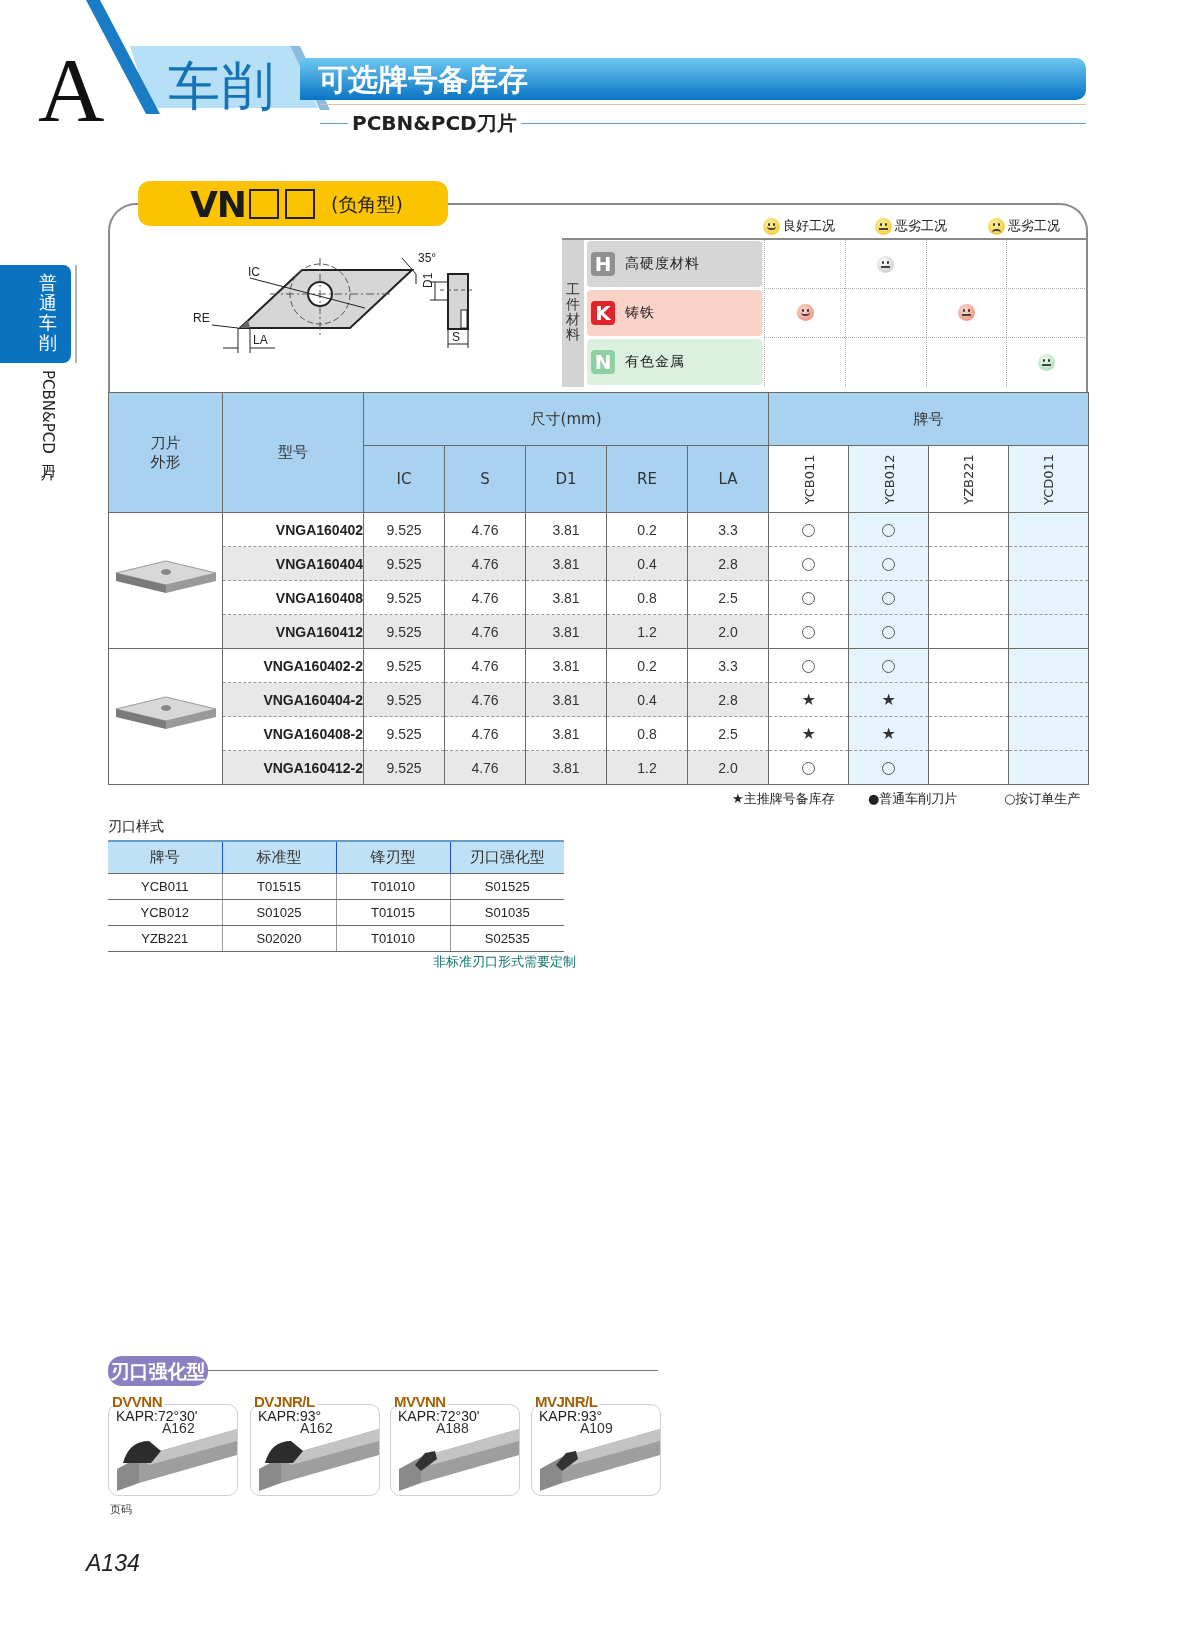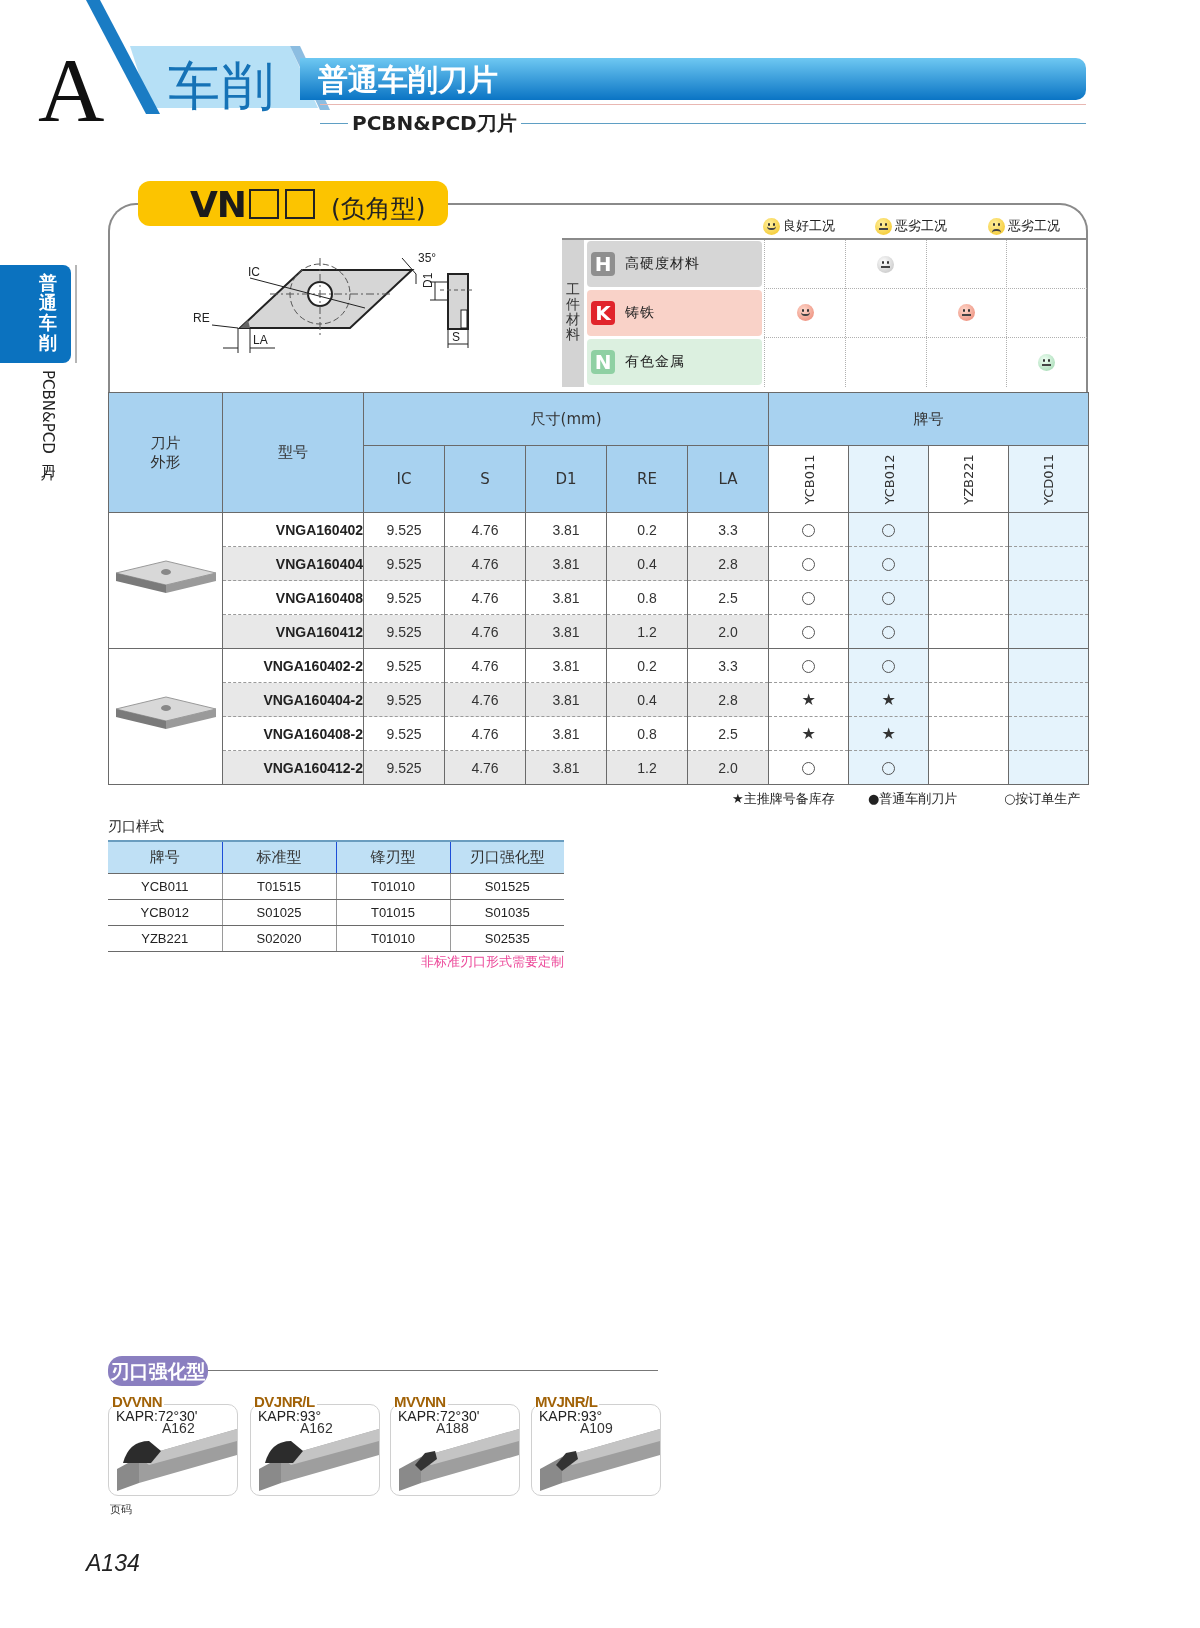--- a/index.html
+++ b/index.html
@@ -12,31 +12,31 @@
   .hdr-cat { position: absolute; left: 168px; top: 52px; font-size: 52px; color: #1572b6; font-family: "DejaVu Sans", sans-serif; letter-spacing: 2px; }
   .hdr-bar { position: absolute; left: 300px; top: 58px; width: 786px; height: 42px; border-radius: 0 10px 10px 0;
              background: linear-gradient(#6ec8f2, #0a74c4); }
   .hdr-title { position: absolute; left: 318px; top: 60px; font-size: 30px; font-weight: bold; color: #fff; font-family: "DejaVu Sans", sans-serif; }
   .hdr-line-red { position: absolute; left: 320px; top: 104px; width: 766px; height: 1px; background: #e8b7b2; }
   .hdr-sub { position: absolute; left: 348px; top: 110px; font-size: 20px; font-weight: bold; color: #222; background: #fff; padding: 0 4px; font-family: "DejaVu Sans", sans-serif; }
   .hdr-line-blue { position: absolute; left: 320px; top: 123px; width: 766px; height: 1px; background: #5f9fc4; }
 
   
   .side-tab { position: absolute; left: 0; top: 265px; width: 71px; height: 98px; background: #0b72bf; border-radius: 0 8px 8px 0; }
-  .side-tab-text { position: absolute; left: 38px; top: 273px; width: 20px; font-size: 18px; font-weight: bold; color: #fff; line-height: 20px; font-family: "DejaVu Sans", sans-serif; text-align: center; }
+  .side-tab-text { position: absolute; left: 38px; top: 273px; width: 20px; font-size: 18px; font-weight: normal; color: #fff; line-height: 20px; font-family: "DejaVu Sans", sans-serif; text-align: center; }
   .side-bar { position: absolute; left: 75px; top: 265px; width: 2px; height: 98px; background: #b5b5b5; }
   .side-sub { position: absolute; left: 38px; top: 370px; writing-mode: vertical-rl; font-size: 15px; color: #222; font-family: "DejaVu Sans", sans-serif; }
 
   
   .frame { position: absolute; left: 108px; top: 203px; width: 980px; height: 190px;
            border: 2px solid #8a8a8a; border-bottom: none; border-radius: 28px 28px 0 0; }
   .badge { position: absolute; left: 138px; top: 181px; width: 310px; height: 45px; background: #fcc400; border-radius: 12px; }
   .badge-vn { position: absolute; left: 190px; top: 184px; font-size: 36px; font-weight: bold; color: #1b1b1b; font-family: "DejaVu Sans", sans-serif; letter-spacing: -1px; }
   .badge-box { position: absolute; top: 189px; width: 30px; height: 30px; border: 2px solid #222; }
-  .badge-type { position: absolute; left: 331px; top: 192px; font-size: 25px; color: #222; font-family: "DejaVu Sans", sans-serif; }
+  .badge-type { position: absolute; left: 331px; top: 192px; font-size: 19px; color: #222; font-family: "DejaVu Sans", sans-serif; }
 
   .drawing { position: absolute; left: 190px; top: 248px; width: 300px; height: 120px; }
 
   
   .cond-legend { position: absolute; top: 217px; font-size: 13px; color: #222; font-family: "DejaVu Sans", sans-serif; display: flex; align-items: center; }
   .face { display: inline-block; width: 17px; height: 17px; border-radius: 50%; position: relative; margin-right: 3px; }
   .face::before, .face::after { content: ""; position: absolute; top: 5px; width: 2px; height: 3px; background: #333; border-radius: 1px; }
   .face::before { left: 5px; } .face::after { right: 5px; }
   .face .m { position: absolute; left: 4px; top: 10px; width: 9px; height: 2px; background: #444; }
   .face.smile .m { height: 4px; background: transparent; border-bottom: 2px solid #444; border-radius: 0 0 5px 5px; top: 8px; }
@@ -72,21 +72,21 @@
   .tbl .circ { display: inline-block; width: 13px; height: 13px; border: 1px solid #555; border-radius: 50%; vertical-align: middle; }
 
   .legend-line { position: absolute; top: 790px; font-size: 13px; color: #222; font-family: "DejaVu Sans", sans-serif; }
 
   
   .edge-cap { position: absolute; left: 108px; top: 818px; font-size: 14px; color: #222; font-family: "DejaVu Sans", sans-serif; }
   .edge { position: absolute; left: 108px; top: 840px; width: 456px; border-collapse: collapse; table-layout: fixed; font-size: 13px; }
   .edge th { background: #bfe0f5; height: 32px; font-weight: normal; font-size: 15px; color: #333; border-top: 2px solid #6a9dbf; border-bottom: 1px solid #6a6a6a; border-left: 1px solid #1d4ed8; font-family: "DejaVu Sans", sans-serif; }
   .edge th:first-child, .edge td:first-child { border-left: none; }
   .edge td { height: 26px; text-align: center; color: #222; border-bottom: 1px solid #6a6a6a; border-left: 1px solid #9a9a9a; }
-  .edge-note { position: absolute; left: 400px; top: 953px; width: 164px; text-align: right; font-size: 13px; color: #ec4899; font-family: "DejaVu Sans", sans-serif; }
+  .edge-note { position: absolute; left: 412px; top: 953px; width: 164px; text-align: right; font-size: 13px; color: #0f766e; font-family: "DejaVu Sans", sans-serif; }
 
   
   .tools-badge { position: absolute; left: 108px; top: 1356px; width: 100px; height: 30px; background: #8a7fc0; border-radius: 14px; color: #fff; font-weight: bold; font-size: 19px; text-align: center; line-height: 30px; font-family: "DejaVu Sans", sans-serif; }
   .tools-line { position: absolute; left: 208px; top: 1370px; width: 450px; height: 1px; background: #777; }
   .tool-card { position: absolute; top: 1404px; width: 130px; height: 92px; border: 1px solid #d0d0d0; border-radius: 10px; background: #fff; overflow: hidden; }
   .tool-name { position: absolute; top: 1393px; font-size: 15px; font-weight: bold; color: #a16207; font-family: Liberation Sans, sans-serif; background: #fff; padding-right: 2px; letter-spacing: -0.5px; }
   .tool-kapr { position: absolute; top: 1408px; font-size: 14px; color: #222; font-family: "Liberation Sans", sans-serif; }
   .tool-page { position: absolute; top: 1420px; font-size: 14px; color: #333; }
   .tool-page-label { position: absolute; left: 110px; top: 1502px; font-size: 11px; color: #333; font-family: "DejaVu Sans", sans-serif; }
 
@@ -96,21 +96,21 @@
 <body>
 
 <svg class="hdr-slash" viewBox="0 0 1200 140">
   <polygon points="130,46 290,46 318,108 150,108" fill="#b6e0f6"></polygon>
   <polygon points="86,0 100,0 160,114 146,114" fill="#1a7cc4"></polygon>
   <polygon points="290,46 300,46 330,110 320,110" fill="#1a7cc4" opacity="0.5"></polygon>
 </svg>
 <div class="hdr-letter">A</div>
 <div class="hdr-cat">车削</div>
 <div class="hdr-bar"></div>
-<div class="hdr-title">普通车削刀片</div>
+<div class="hdr-title">可选牌号备库存</div>
 <div class="hdr-line-red"></div>
 <div class="hdr-line-blue"></div>
 <div class="hdr-sub">PCBN&amp;PCD刀片</div>
 
 <div class="side-tab"></div>
 <div class="side-tab-text">普通车削</div>
 <div class="side-bar"></div>
 <div class="side-sub">PCBN&amp;PCD刀片</div>
 
 <div class="frame"></div>

